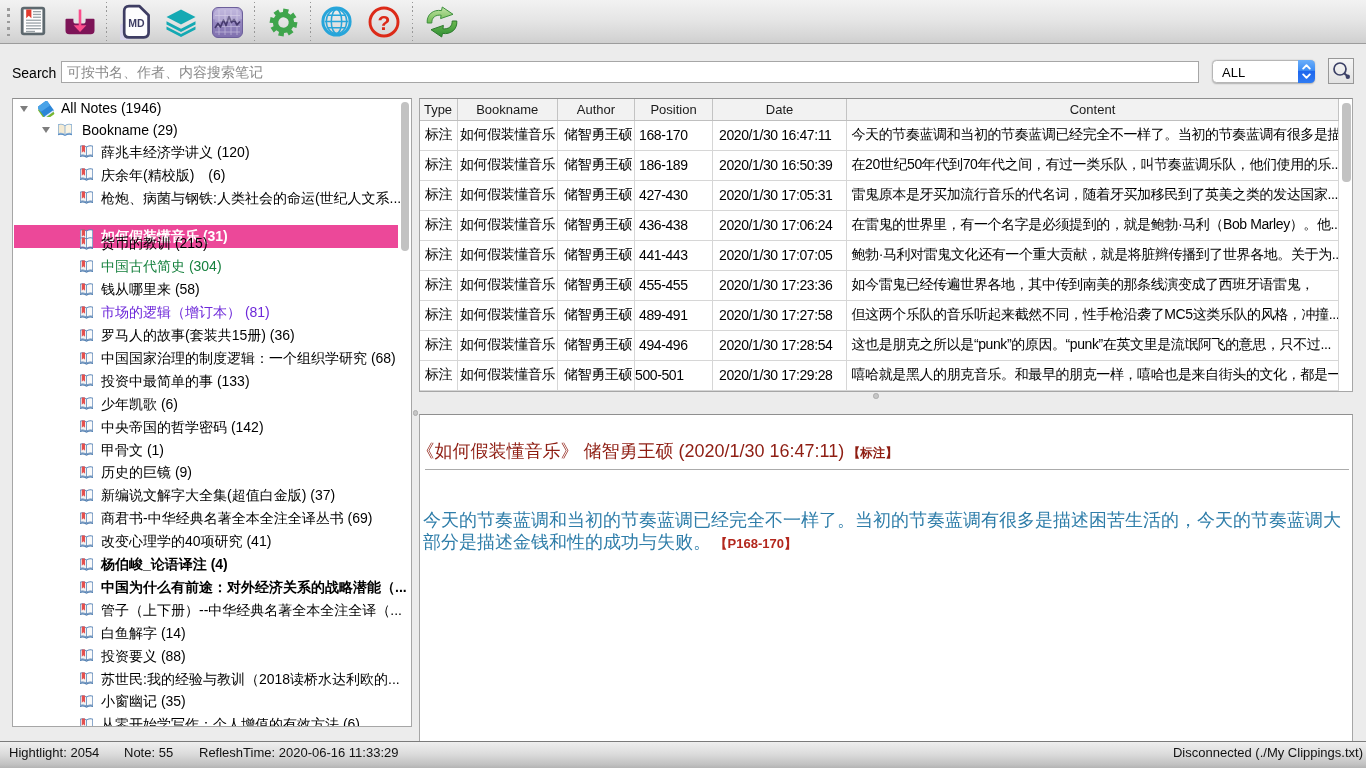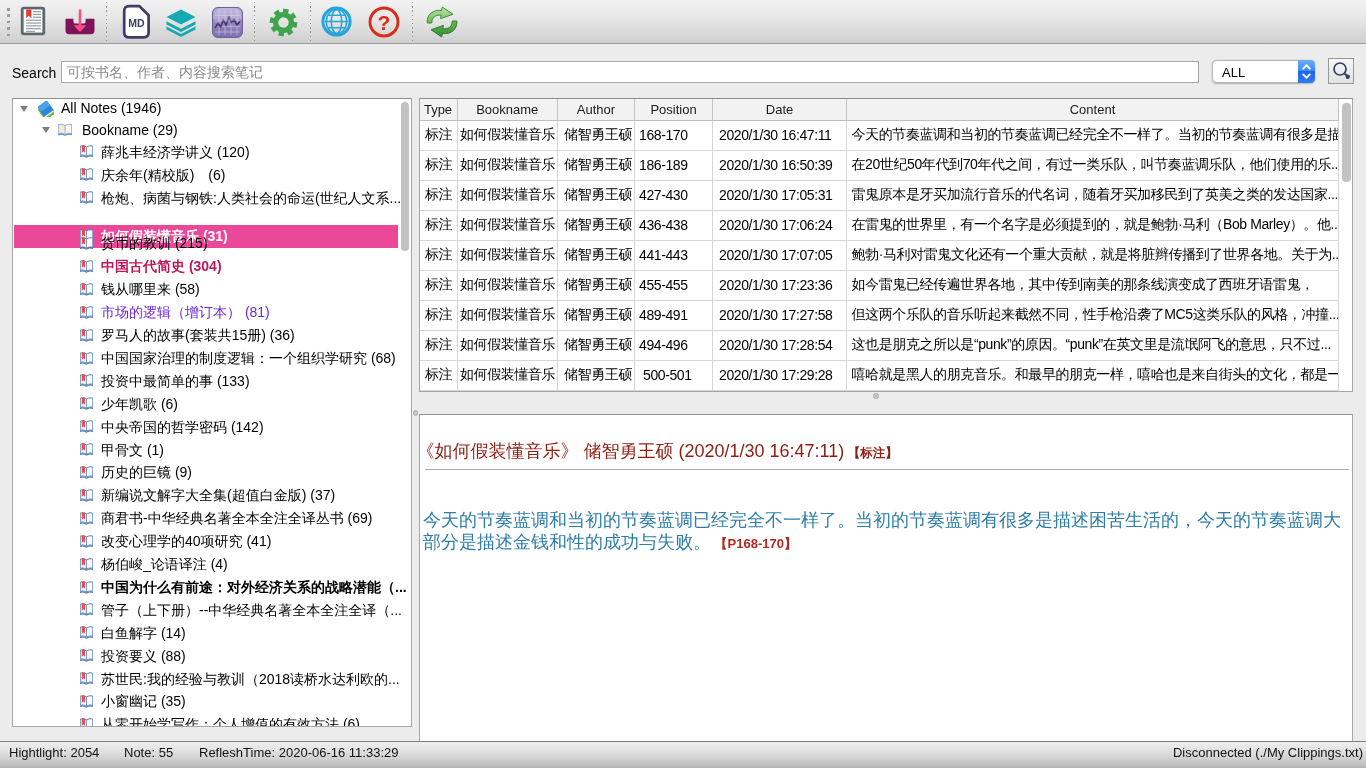--- a/index.html
+++ b/index.html
@@ -212,21 +212,21 @@
       <span class="abs" style="left:87.0px;top:2.9px;font-weight:normal;color:#000">货币的教训 (215)</span>
     </div>
     <div class="abs treerow" style="width:397px;top:156.5px;height:22.9px">
       <svg class="abs" style="left:65px;top:3.4499999999999993px" width="16" height="16" viewBox="0 0 16 16">
         <path d="M7.5 2.6 Q4.2 0.6 1 1.8 V11.6 Q4.2 10.4 7.5 12.4 Q10.8 10.4 14 11.6 V1.8 Q10.8 0.6 7.5 2.6 Z" fill="#5d87b8"></path>
 <path d="M7.1 3.2 Q4.3 1.6 1.7 2.5 V10.8 Q4.3 9.9 7.1 11.5 Z" fill="#f2f2f2"></path>
 <path d="M7.9 3.2 Q10.7 1.6 13.3 2.5 V10.8 Q10.7 9.9 7.9 11.5 Z" fill="#fafafa"></path>
 <path d="M2.8 1.6 H6 V8.8 L4.4 7.2 L2.8 8.8 Z" fill="#e4504f"></path>
 <path d="M1 11.6 Q4.2 10.4 7.5 12.4 Q10.8 10.4 14 11.6 V12.9 Q10.8 11.7 7.5 13.7 Q4.2 11.7 1 12.9 Z" fill="#4a79ad"></path>
       </svg>
-      <span class="abs" style="left:87.0px;top:2.9px;font-weight:bold;color:#be185d">中国古代简史 (304)</span>
+      <span class="abs" style="left:87.0px;top:2.9px;font-weight:normal;color:#15803d">中国古代简史 (304)</span>
     </div>
     <div class="abs treerow" style="width:397px;top:179.4px;height:22.9px">
       <svg class="abs" style="left:65px;top:3.4499999999999993px" width="16" height="16" viewBox="0 0 16 16">
         <path d="M7.5 2.6 Q4.2 0.6 1 1.8 V11.6 Q4.2 10.4 7.5 12.4 Q10.8 10.4 14 11.6 V1.8 Q10.8 0.6 7.5 2.6 Z" fill="#5d87b8"></path>
 <path d="M7.1 3.2 Q4.3 1.6 1.7 2.5 V10.8 Q4.3 9.9 7.1 11.5 Z" fill="#f2f2f2"></path>
 <path d="M7.9 3.2 Q10.7 1.6 13.3 2.5 V10.8 Q10.7 9.9 7.9 11.5 Z" fill="#fafafa"></path>
 <path d="M2.8 1.6 H6 V8.8 L4.4 7.2 L2.8 8.8 Z" fill="#e4504f"></path>
 <path d="M1 11.6 Q4.2 10.4 7.5 12.4 Q10.8 10.4 14 11.6 V12.9 Q10.8 11.7 7.5 13.7 Q4.2 11.7 1 12.9 Z" fill="#4a79ad"></path>
       </svg>
       <span class="abs" style="left:87.0px;top:2.9px;font-weight:normal;color:#000">钱从哪里来 (58)</span>
@@ -342,21 +342,21 @@
       <span class="abs" style="left:87.0px;top:2.9px;font-weight:normal;color:#000">改变心理学的40项研究 (41)</span>
     </div>
     <div class="abs treerow" style="width:397px;top:454.2px;height:22.9px">
       <svg class="abs" style="left:65px;top:3.4499999999999993px" width="16" height="16" viewBox="0 0 16 16">
         <path d="M7.5 2.6 Q4.2 0.6 1 1.8 V11.6 Q4.2 10.4 7.5 12.4 Q10.8 10.4 14 11.6 V1.8 Q10.8 0.6 7.5 2.6 Z" fill="#5d87b8"></path>
 <path d="M7.1 3.2 Q4.3 1.6 1.7 2.5 V10.8 Q4.3 9.9 7.1 11.5 Z" fill="#f2f2f2"></path>
 <path d="M7.9 3.2 Q10.7 1.6 13.3 2.5 V10.8 Q10.7 9.9 7.9 11.5 Z" fill="#fafafa"></path>
 <path d="M2.8 1.6 H6 V8.8 L4.4 7.2 L2.8 8.8 Z" fill="#e4504f"></path>
 <path d="M1 11.6 Q4.2 10.4 7.5 12.4 Q10.8 10.4 14 11.6 V12.9 Q10.8 11.7 7.5 13.7 Q4.2 11.7 1 12.9 Z" fill="#4a79ad"></path>
       </svg>
-      <span class="abs" style="left:87.0px;top:2.9px;font-weight:normal;color:#000">杨伯峻_论语译注 (4)</span>
+      <span class="abs" style="left:87.0px;top:2.9px;font-weight:bold;color:#000">杨伯峻_论语译注 (4)</span>
     </div>
     <div class="abs treerow" style="width:397px;top:477.1px;height:22.9px">
       <svg class="abs" style="left:65px;top:3.4499999999999993px" width="16" height="16" viewBox="0 0 16 16">
         <path d="M7.5 2.6 Q4.2 0.6 1 1.8 V11.6 Q4.2 10.4 7.5 12.4 Q10.8 10.4 14 11.6 V1.8 Q10.8 0.6 7.5 2.6 Z" fill="#5d87b8"></path>
 <path d="M7.1 3.2 Q4.3 1.6 1.7 2.5 V10.8 Q4.3 9.9 7.1 11.5 Z" fill="#f2f2f2"></path>
 <path d="M7.9 3.2 Q10.7 1.6 13.3 2.5 V10.8 Q10.7 9.9 7.9 11.5 Z" fill="#fafafa"></path>
 <path d="M2.8 1.6 H6 V8.8 L4.4 7.2 L2.8 8.8 Z" fill="#e4504f"></path>
 <path d="M1 11.6 Q4.2 10.4 7.5 12.4 Q10.8 10.4 14 11.6 V12.9 Q10.8 11.7 7.5 13.7 Q4.2 11.7 1 12.9 Z" fill="#4a79ad"></path>
       </svg>
       <span class="abs" style="left:87.0px;top:2.9px;font-weight:bold;color:#000">中国为什么有前途：对外经济关系的战略潜能（...</span>
@@ -503,21 +503,21 @@
           <td style="padding-left:2.5px">如何假装懂音乐</td>
           <td style="padding-left:6px">储智勇王硕</td>
           <td style="padding-left:4px">494-496</td>
           <td style="padding-left:6px">2020/1/30 17:28:54</td>
           <td style="padding-left:4.5px">这也是朋克之所以是“punk”的原因。“punk”在英文里是流氓阿飞的意思，只不过...</td>
         </tr>
         <tr>
           <td style="padding-left:5.5px">标注</td>
           <td style="padding-left:2.5px">如何假装懂音乐</td>
           <td style="padding-left:6px">储智勇王硕</td>
-          <td style="padding-left:8px">500-501</td>
+          <td style="padding-left:0">500-501</td>
           <td style="padding-left:6px">2020/1/30 17:29:28</td>
           <td style="padding-left:4.5px">嘻哈就是黑人的朋克音乐。和最早的朋克一样，嘻哈也是来自街头的文化，都是一...</td>
         </tr>
       </tbody>
     </table>
     <div class="abs thumb" style="left:922.5px;top:4px;width:8.5px;height:79px"></div>
   </div>
 <div class="abs" style="left:412.5px;top:410px;width:5.5px;height:5.5px;border-radius:50%;background:#c6c6c6;border:0.5px solid #ababab"></div>
 <div class="abs" style="left:873px;top:393px;width:5.5px;height:5.5px;border-radius:50%;background:#c6c6c6;border:0.5px solid #ababab"></div>
 <div class="abs panel" style="left:418.5px;top:414px;width:934.5px;height:327.5px;overflow:hidden">

